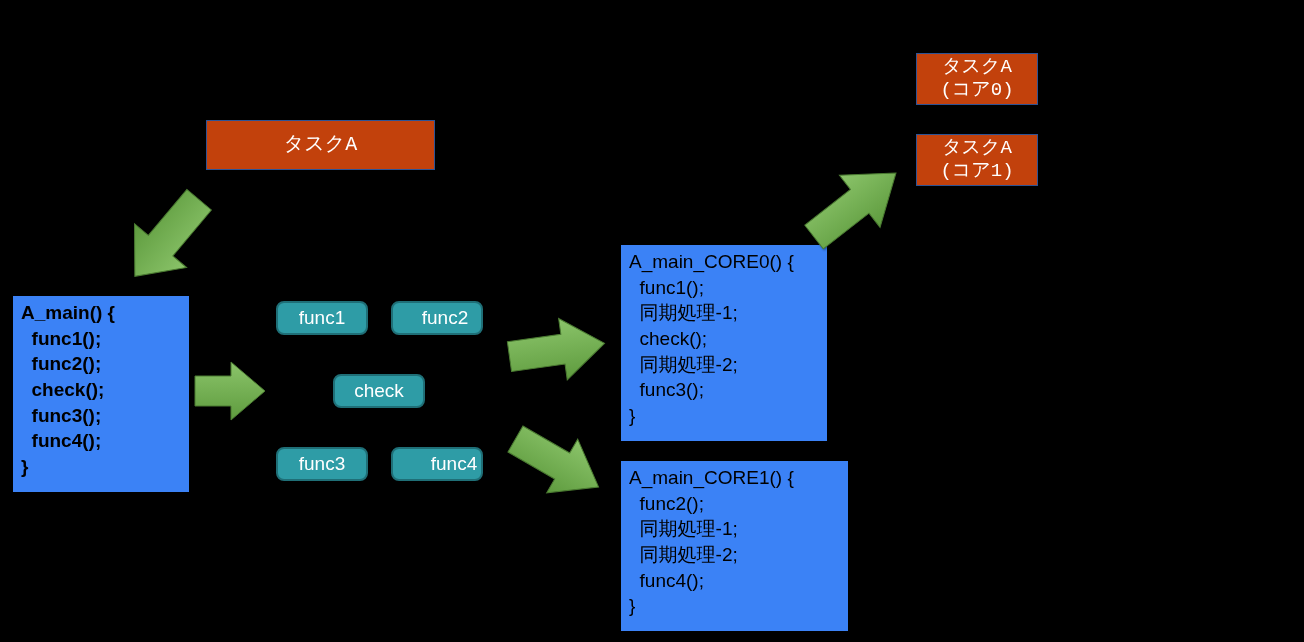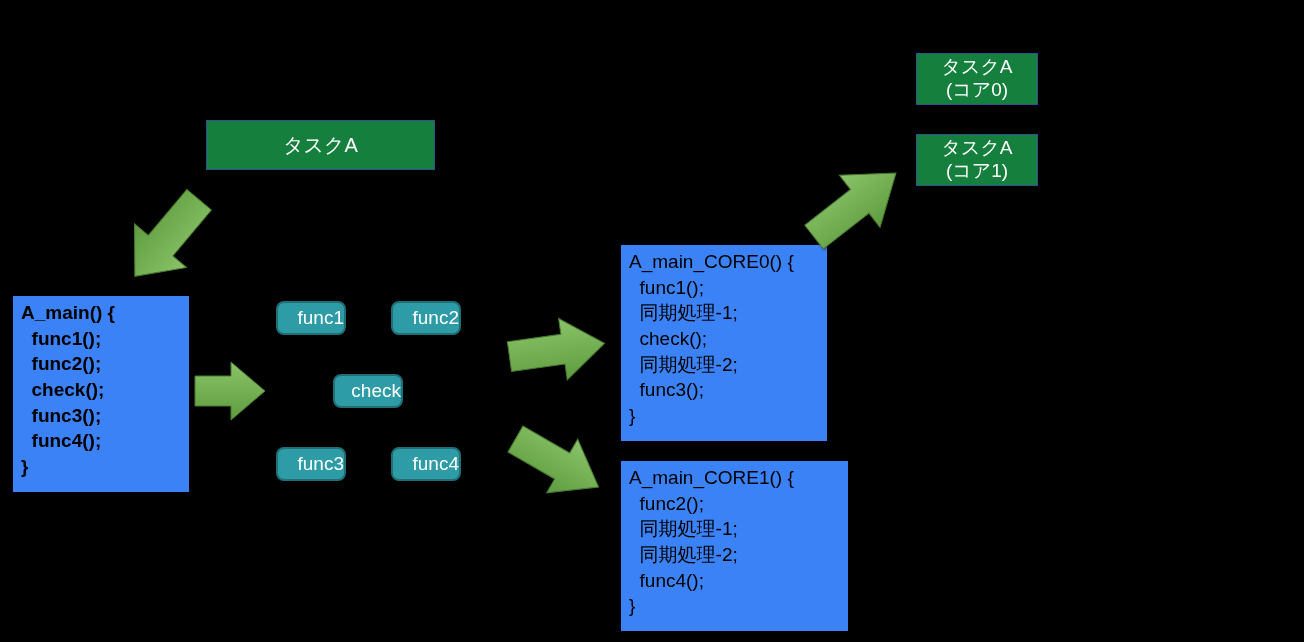--- a/index.html
+++ b/index.html
@@ -6,51 +6,52 @@
   body {
     width: 1304px;
     height: 642px;
     background: #000;
     font-family: "Meiryo", "Hiragino Kaku Gothic Pro", sans-serif;
     position: relative;
     overflow: hidden;
   }
   .task-box {
     position: absolute;
-    background: #15803d;
+    background: #c2410c;
     border: 1px solid #2e5395;
     color: #fff;
     text-align: center;
     display: flex;
     flex-direction: column;
     justify-content: center;
     font-size: 20px;
     line-height: 1.2;
+    font-family: Liberation Mono, monospace;
   }
   .code-box {
     position: absolute;
     background: #3b82f6;
     color: #000;
     font-size: 19px;
     line-height: 1.35;
     padding: 4px 8px;
     font-family: Verdana, "Meiryo", sans-serif;
     white-space: pre;
   }
   .func-node {
     position: absolute;
     background: #2e9ca6;
     border: 2px solid #1f6f77;
     color: #fff;
     border-radius: 8px;
     font-size: 19px;
     display: flex;
     align-items: center;
-    justify-content: flex-end;
-    width: 70px;
+    justify-content: center;
+    width: 92px;
     height: 34px;
   }
   .arrow {
     position: absolute;
     filter: drop-shadow(1px 1px 1px rgba(0,0,0,0.4));
     pointer-events: none;
   }
 </style>
 </head>
 <body>

